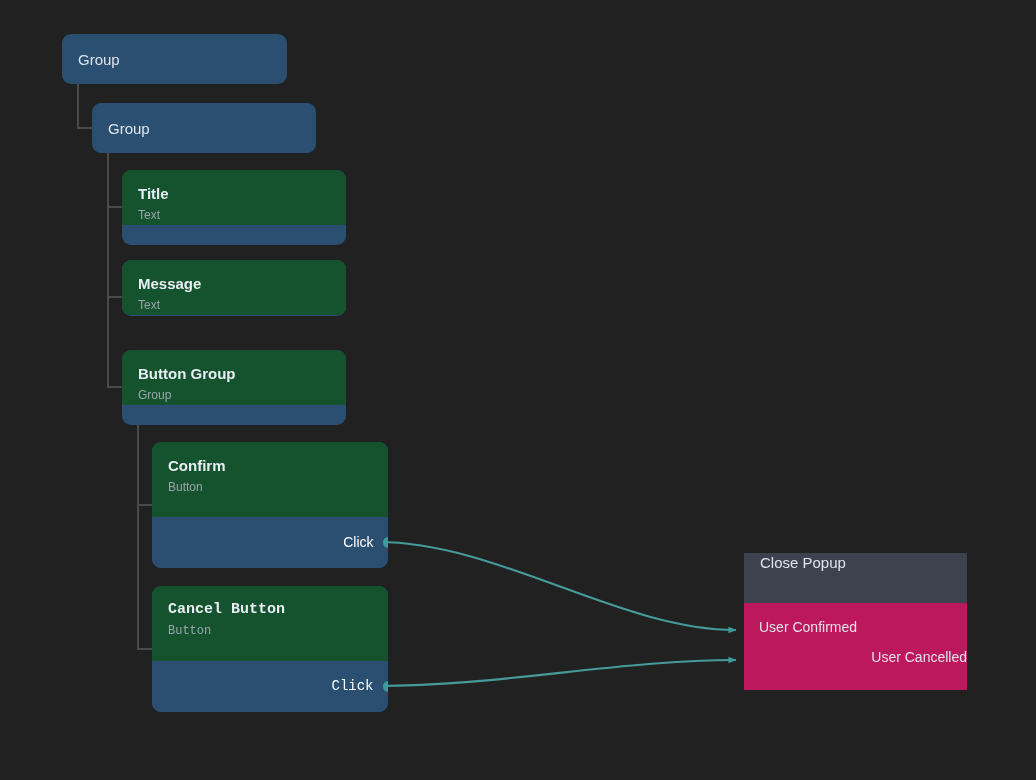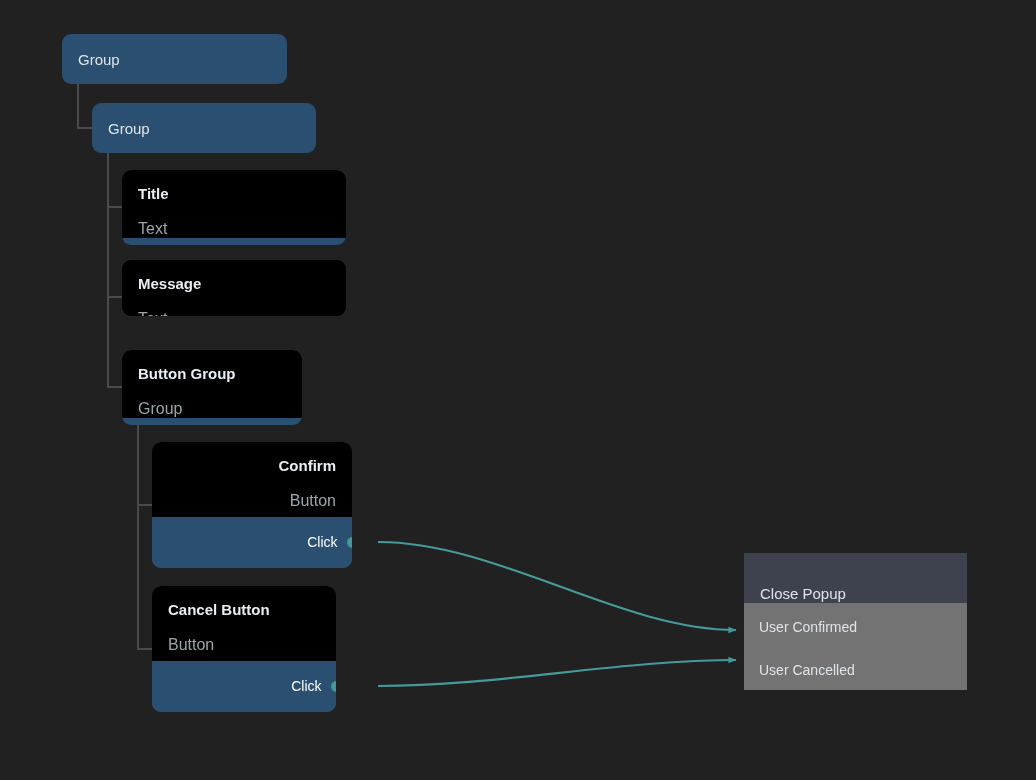--- a/index.html
+++ b/index.html
@@ -47,43 +47,43 @@
     box-sizing: border-box;
     overflow: hidden;
   }
   .node-blue { background: #2a4f70; border-radius: 9px; }
   .node-gray { background: #383b45; }
 
   .node-head {
     box-sizing: border-box;
     padding: 14px 16px 0 16px;
   }
-  .node-blue > .node-head { background: #000000; }
+  .node-blue > .node-head { background: #14532d; }
   .node-gray > .node-head { background: #3e424e; }
 
   .node-title {
     color: #e8eef3;
     font-size: 15px;
     font-weight: bold;
     line-height: 19px;
     white-space: nowrap;
   }
   .node-title-plain {
     color: #dfe4ea;
     font-size: 15px;
     font-weight: normal;
     line-height: 19px;
     white-space: nowrap;
   }
   .node-subtitle {
     color: #9aa5ad;
-    font-size: 16px;
+    font-size: 12px;
     font-weight: normal;
     line-height: 19px;
-    margin-top: 16px;
+    margin-top: 3px;
     white-space: nowrap;
   }
 
   
   .node-simple {
     display: flex;
     align-items: center;
     padding-left: 16px;
     box-sizing: border-box;
   }
@@ -177,60 +177,60 @@
     </div>
   </div>
 
   <div class="node node-blue" style="left:122px; top:260px; width:224px; height:56px;">
     <div class="node-head">
       <div class="node-title">Message</div>
       <div class="node-subtitle">Text</div>
     </div>
   </div>
 
-  <div class="node node-blue" style="left:122px; top:350px; width:180px; height:75px;">
+  <div class="node node-blue" style="left:122px; top:350px; width:224px; height:75px;">
     <div class="node-head">
       <div class="node-title">Button Group</div>
       <div class="node-subtitle">Group</div>
     </div>
   </div>
 
-  <div class="node node-blue" style="left:152px; top:442px; width:200px; height:126px;text-align:right;">
+  <div class="node node-blue" style="left:152px; top:442px; width:236px; height:126px;">
     <div class="node-head" style="height:75px;">
       <div class="node-title">Confirm</div>
       <div class="node-subtitle">Button</div>
     </div>
     <div class="node-body" style="height:51px;">
       <div class="port-out" style="top:25px;">
         <span class="port-out-label">Click</span>
         <span class="port-dot"></span>
       </div>
     </div>
   </div>
 
-  <div class="node node-blue" style="left:152px; top:586px; width:184px; height:126px;">
+  <div class="node node-blue" style="left:152px; top:586px; width:236px; height:126px;font-family:Liberation Mono, monospace;">
     <div class="node-head" style="height:75px;">
       <div class="node-title">Cancel Button</div>
       <div class="node-subtitle">Button</div>
     </div>
     <div class="node-body" style="height:51px;">
       <div class="port-out" style="top:25px;">
         <span class="port-out-label">Click</span>
         <span class="port-dot"></span>
       </div>
     </div>
   </div>
 
   <div class="node node-gray" style="left:744px; top:553px; width:223px; height:137px;">
-    <div class="node-head" style="height:50px; padding-top:0; display:flex; align-items:flex-end;">
+    <div class="node-head" style="height:50px; padding-top:0; display:flex; align-items:flex-start;">
       <span class="node-title-plain">Close Popup</span>
     </div>
-    <div class="node-body" style="background:#737373; height:87px;">
+    <div class="node-body" style="background:#be185d; height:87px;">
       <div class="port-in" style="top:24px;">
         <span>User Confirmed</span>
       </div>
-      <div class="port-in" style="top:67px;">
+      <div class="port-in" style="top:54px;text-align:right;">
         <span>User Cancelled</span>
       </div>
     </div>
   </div>
 
 </div>
 
 </body></html>

